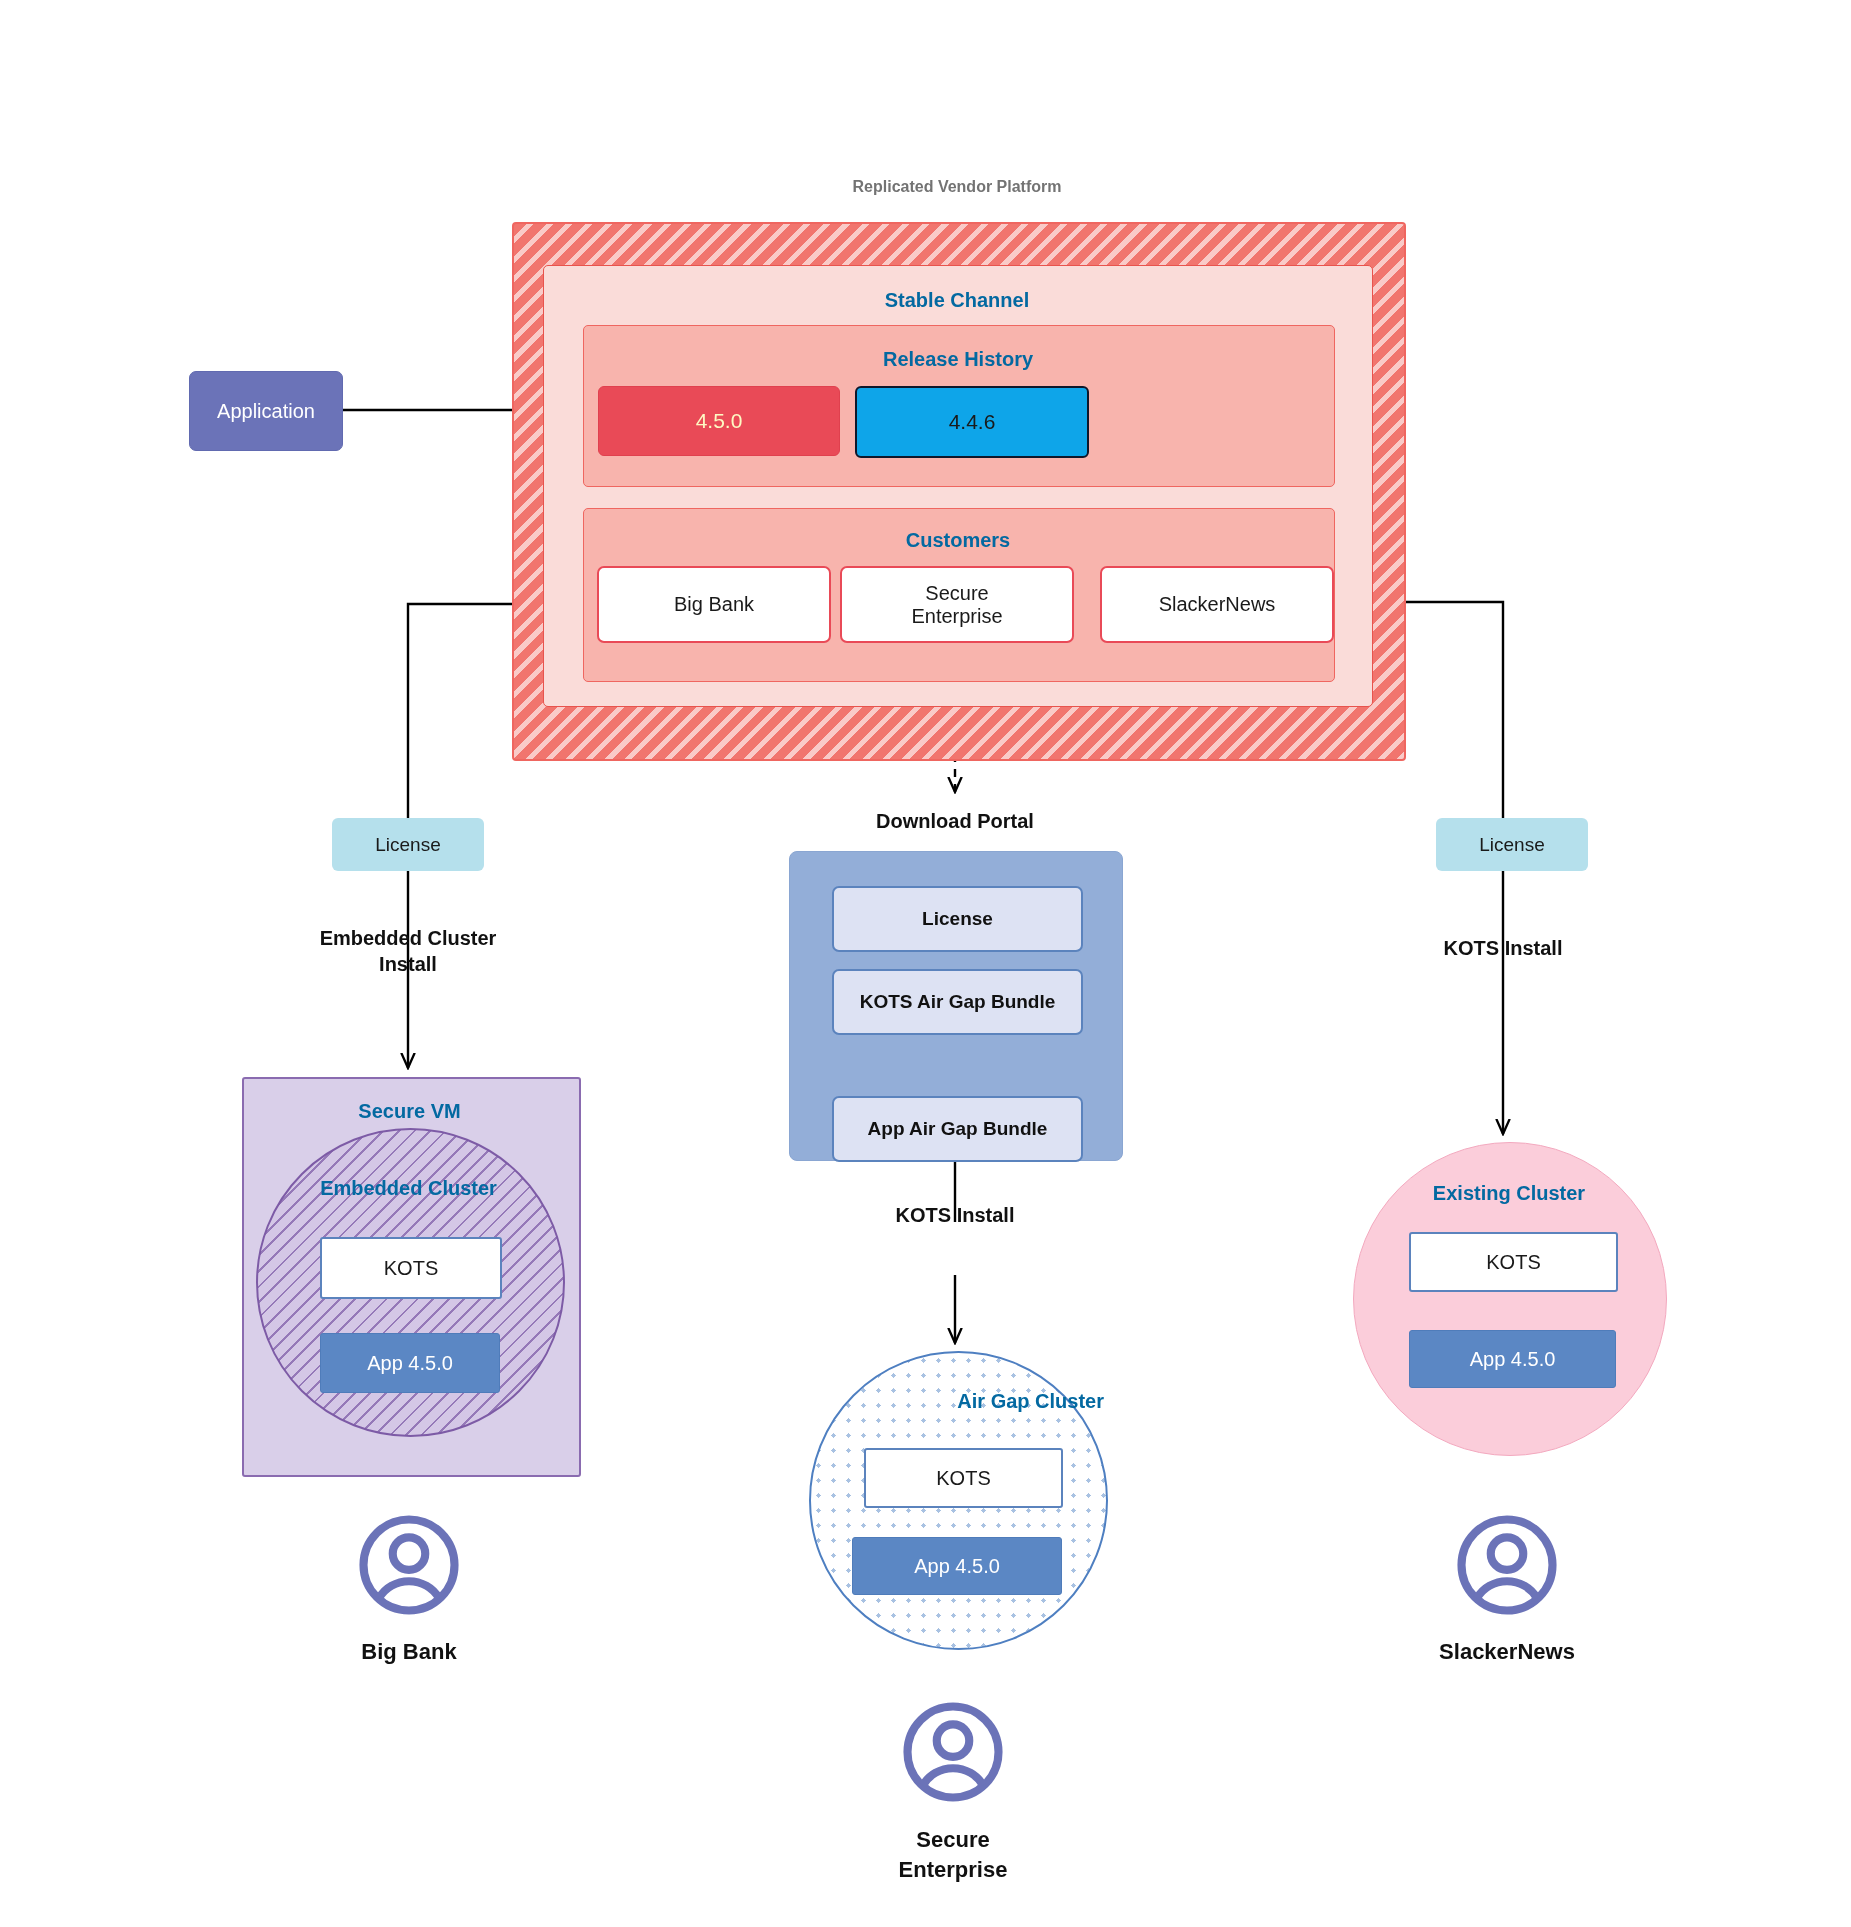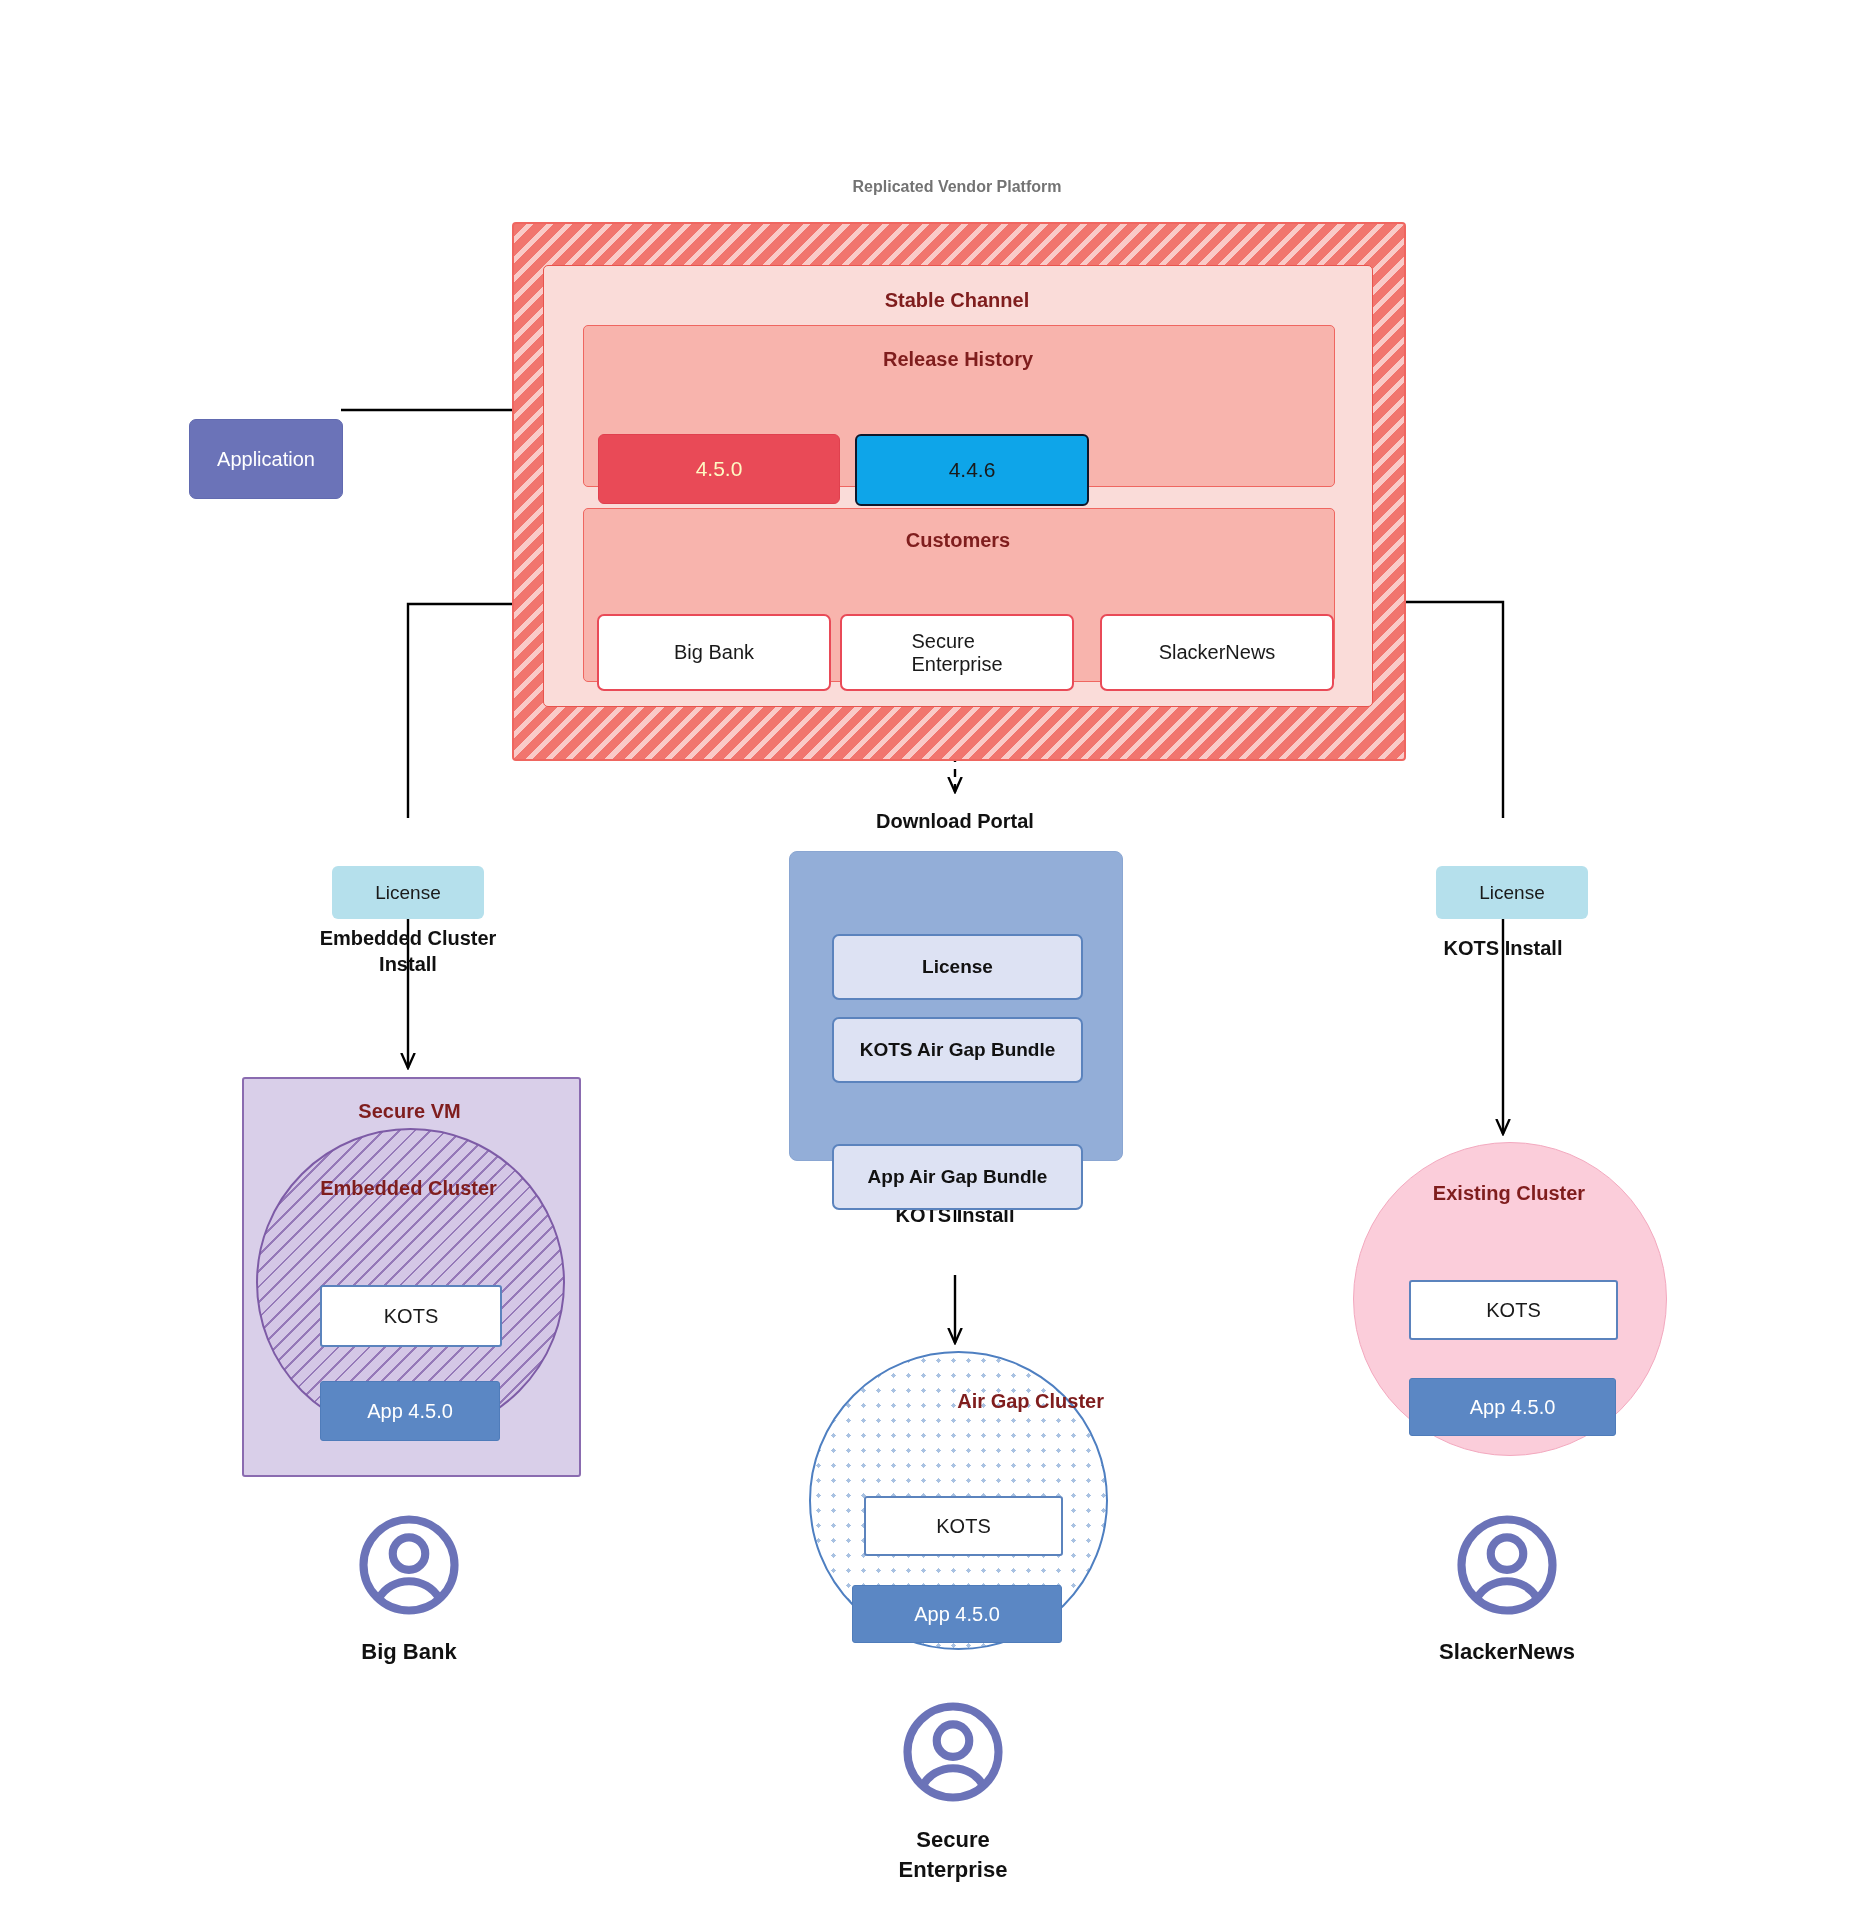--- a/index.html
+++ b/index.html
@@ -1,20 +1,20 @@
 <!DOCTYPE html>
 <html><head>
 <meta charset="utf-8">
 <style>
   html,body{margin:0;padding:0;background:#ffffff;}
   body{width:1851px;height:1927px;position:relative;
        font-family:"Liberation Sans","DejaVu Sans",sans-serif;
        color:#111111;overflow:hidden;}
   .abs{position:absolute;}
-  .ctr{display:flex;align-items:center;justify-content:center;margin-top:48px;}
+  .ctr{display:flex;align-items:center;justify-content:center;text-align:center;}
   .title{font-size:16px;font-weight:700;color:#737373;}
 
   
   #vendor-platform{
     left:512px;top:222px;width:890px;height:535px;
     background-color:#f1756e;
     background-image:repeating-linear-gradient(
         -45deg,
         rgba(255,255,255,.62) 0px, rgba(255,255,255,.62) 5px,
         rgba(0,0,0,0) 5px, rgba(0,0,0,0) 14px);
@@ -111,21 +111,21 @@
   #ex-app{left:1409px;top:1330px;width:205px;height:56px;background:#5b87c4;
           border:1.5px solid #4f7cba;border-radius:3px;font-size:20px;color:#ffffff;}
 
   
   .avatar{width:104px;height:104px;}
   .avatar svg{width:104px;height:104px;display:block;}
 
   .flow-label{position:absolute;text-align:center;font-size:20px;font-weight:700;
               color:#111;line-height:1.3;}
   .node-title{position:absolute;text-align:center;font-size:20px;font-weight:700;
-              color:#7f1d1d;}
+              color:#0369a1;}
   .cust-name{position:absolute;text-align:center;font-size:22px;font-weight:700;
              color:#111;line-height:1.35;}
 
   svg#wires{position:absolute;left:0;top:0;width:1851px;height:1927px;
             pointer-events:none;}
 </style>
 </head>
 <body>
 
 <svg id="wires" viewBox="0 0 1851 1927">

